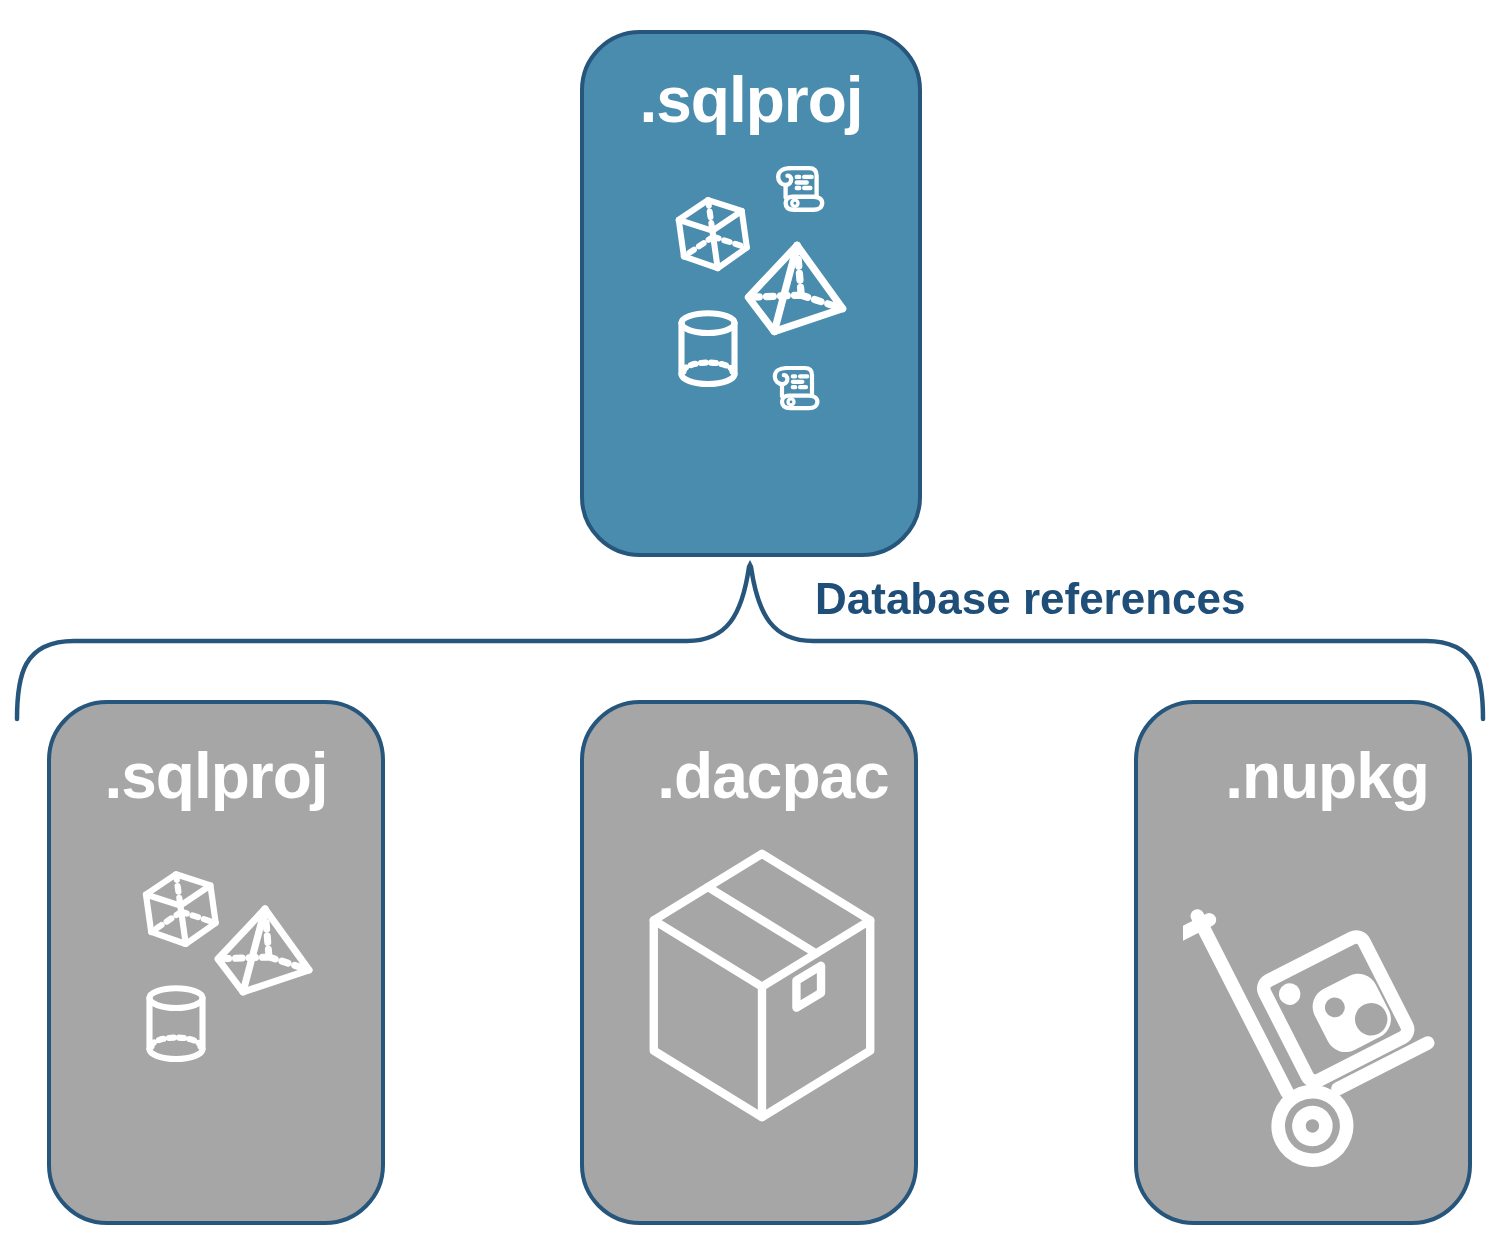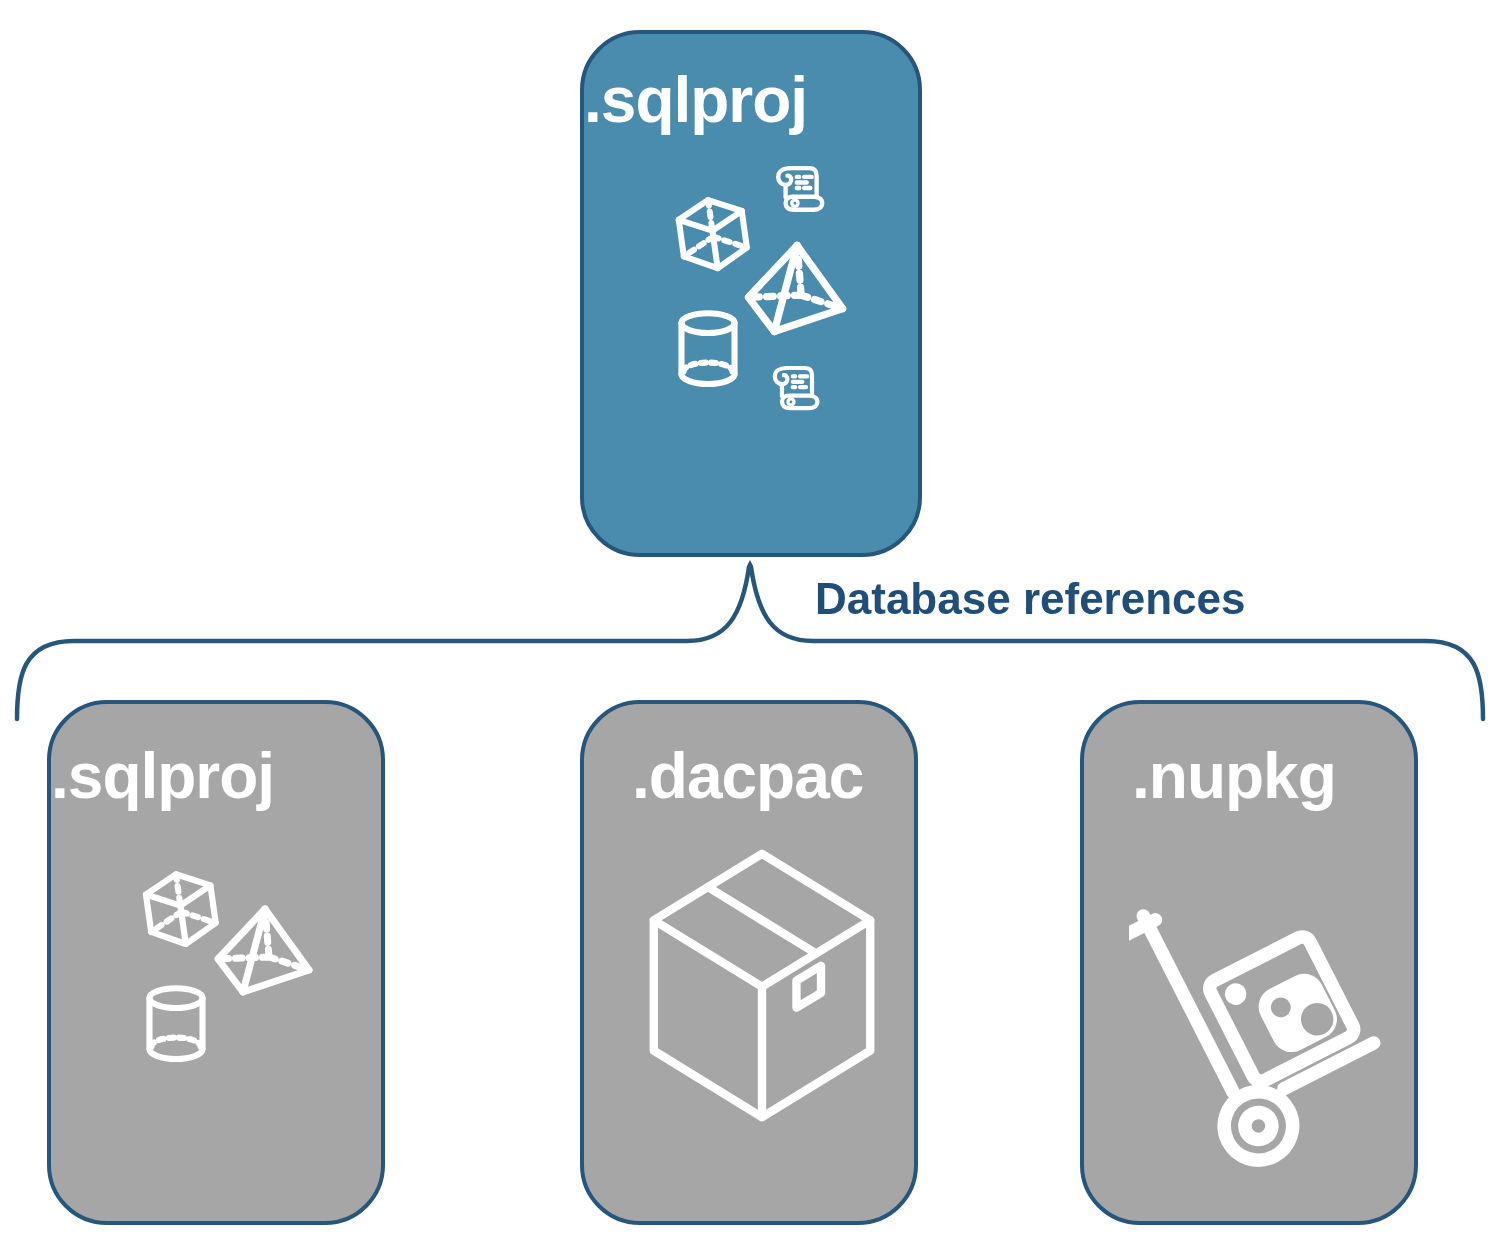--- a/index.html
+++ b/index.html
@@ -13,23 +13,23 @@
   .card{
     position:absolute;
     box-sizing:border-box;
     border:4.5px solid var(--outline,#27567d);
     border-radius:60px;
   }
   .root-card{left:580px;top:30px;width:342px;height:527px;background:var(--root-fill,#4a8cad);}
   .child-card{top:700px;width:338px;height:525px;background:var(--child-fill,#a6a6a6);}
   .child-1{left:47px;}
   .child-2{left:580px;padding-left:48px;}
-  .child-3{left:1080px;padding-left:48px;}
+  .child-3{left:1134px;padding-left:48px;}
   .card-label{
-    text-align:left;
+    text-align:center;
     font-size:64px;
     font-weight:700;
     letter-spacing:-1px;
     line-height:1;
     color:var(--label-text,#fff);
   }
   .root-card .card-label{margin-top:34px;}
   .child-card .card-label{margin-top:40px;}
   .icon{position:absolute;color:var(--icon-stroke,#fff);}
   .hole{fill:var(--child-fill,#a6a6a6);}

